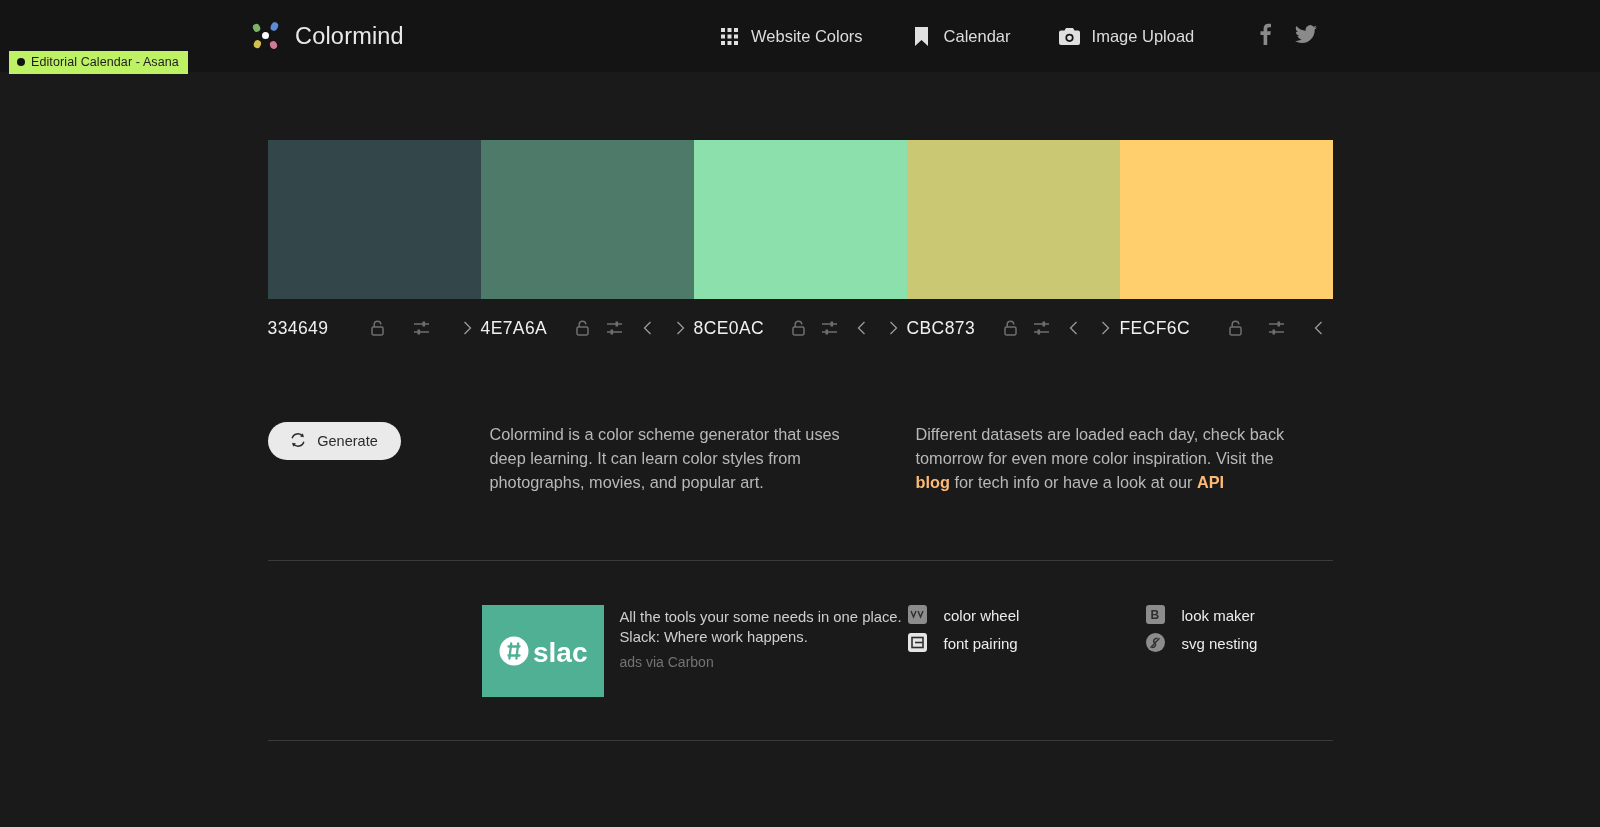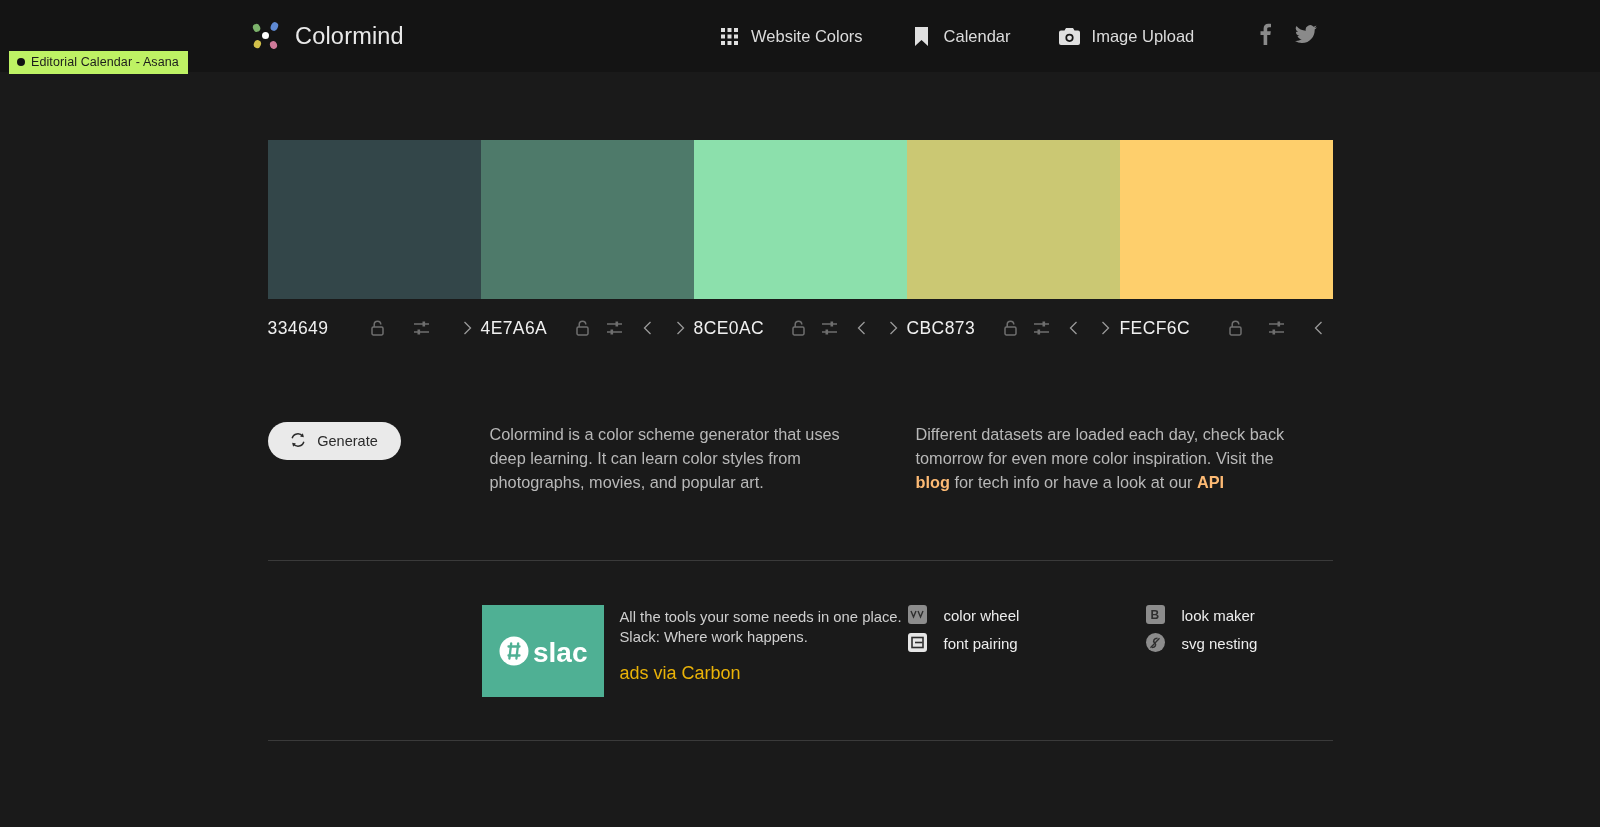--- a/index.html
+++ b/index.html
@@ -191,23 +191,23 @@
   .ad-copy { padding-top: 2px; }
   .ad-text {
     color: #cfcfcf;
     font-size: 14.8px;
     line-height: 20px;
     cursor: pointer;
     text-decoration: none;
     display: block;
   }
   .ad-via {
-    color: #eab308;
-    font-size: 18px;
-    margin-top: 16px;
+    color: #737373;
+    font-size: 14px;
+    margin-top: 7px;
     display: block;
     text-decoration: none;
     cursor: pointer;
   }
 
   .projects { width: 425px; flex: none; }
   .proj-head {
     color: #a5a5a5;
     font-size: 14.8px;
     margin-bottom: 15px;

